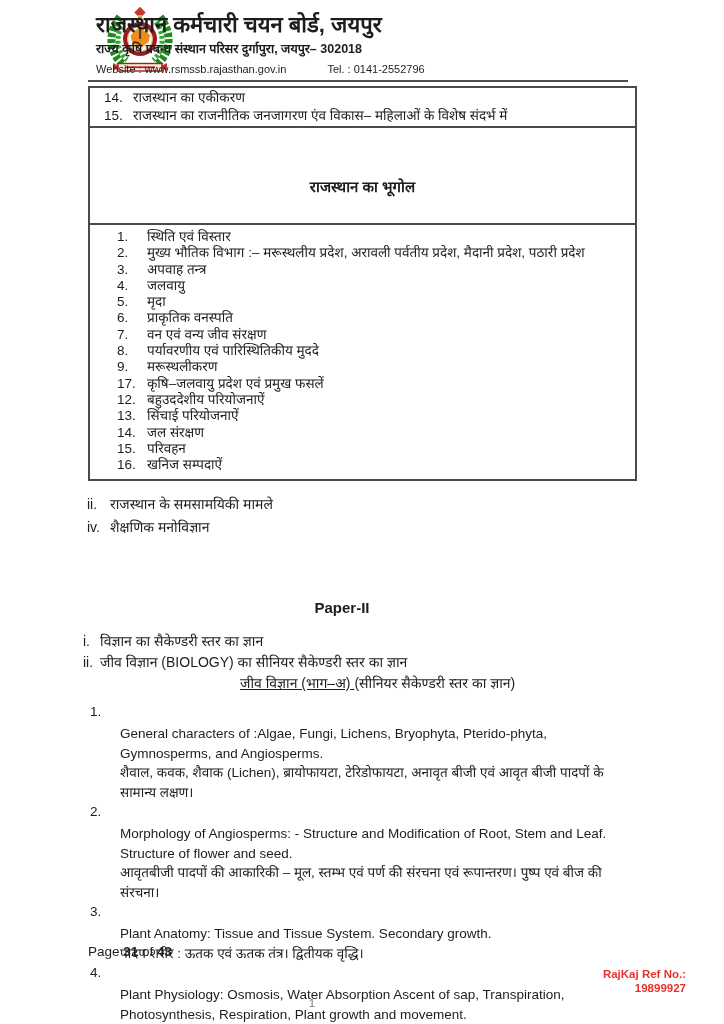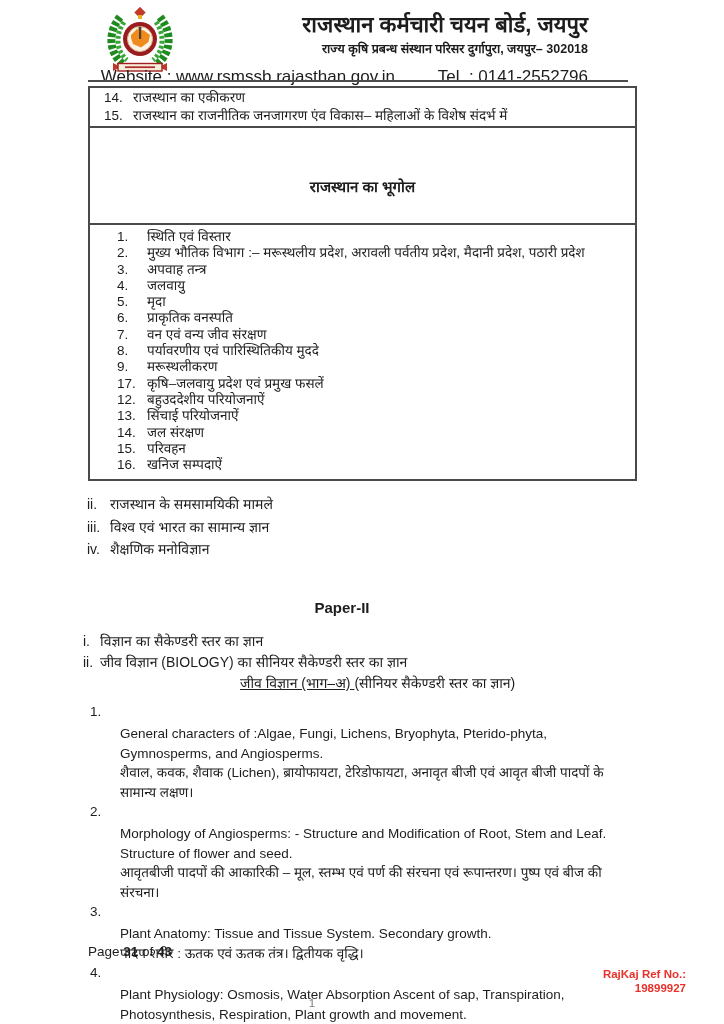--- a/index.html
+++ b/index.html
@@ -4,24 +4,24 @@
 <style>
   html,body { margin:0; padding:0; background:#ffffff; }
   .page {
     position:relative; width:724px; height:1024px; background:#ffffff;
     font-family:"Liberation Sans", sans-serif; color:#1d1d1d; overflow:hidden;
   }
   .pre { white-space:pre-wrap; }
 
   
   .logo { position:absolute; left:103px; top:7px; width:74px; height:70px; }
-  .header-text { position:absolute; left:96px; top:12px; width:492px; text-align:right; }
+  .header-text { position:absolute; left:96px; top:12px; width:492px; text-align:left; }
   .org-name { font-size:22px; font-weight:bold; line-height:26px; }
   .org-address { font-size:12.5px; font-weight:bold; line-height:16px; margin-top:3px; }
-  .contact-line { font-size:17px; line-height:16px; margin-top:12px; }
+  .contact-line { font-size:11px; line-height:16px; margin-top:4px; }
   .contact-line .tel { margin-left:38px; }
   .header-rule { position:absolute; left:88px; top:80px; width:540px; height:2px; background:#4d4d4d; }
 
   
   .syl-table { position:absolute; left:88px; top:86px; width:545px; border:2px solid #4a4a4a; }
   .t-row-sm { font-size:13.5px; line-height:18px; height:18px; display:flex; }
   .t-row-sm .num { width:29px; margin-left:14px; }
   .t-rows-top { border-bottom:2px solid #4a4a4a; padding:1px 0; }
   .t-heading-box { height:97px; border-bottom:2px solid #4a4a4a;
     display:flex; align-items:center; justify-content:center; padding-top:20px; box-sizing:border-box; }
@@ -197,24 +197,20 @@
       </div>
   </div>
 
   <div class="outline">
 
       <div class="outline-item">
         <span class="rnum">ii.</span>
         <span class="txt">राजस्थान के समसामयिकी मामले</span>
       </div>
 
-      <div class="outline-item">
-        <span class="rnum">iii.</span>
-        <span class="txt">विश्व एवं भारत का सामान्य ज्ञान</span>
-      </div>
 
       <div class="outline-item">
         <span class="rnum">iv.</span>
         <span class="txt">शैक्षणिक मनोविज्ञान</span>
       </div>
     </div>
 
   <div class="paper2-title">Paper-II</div>
 
   <div class="paper2-items">

